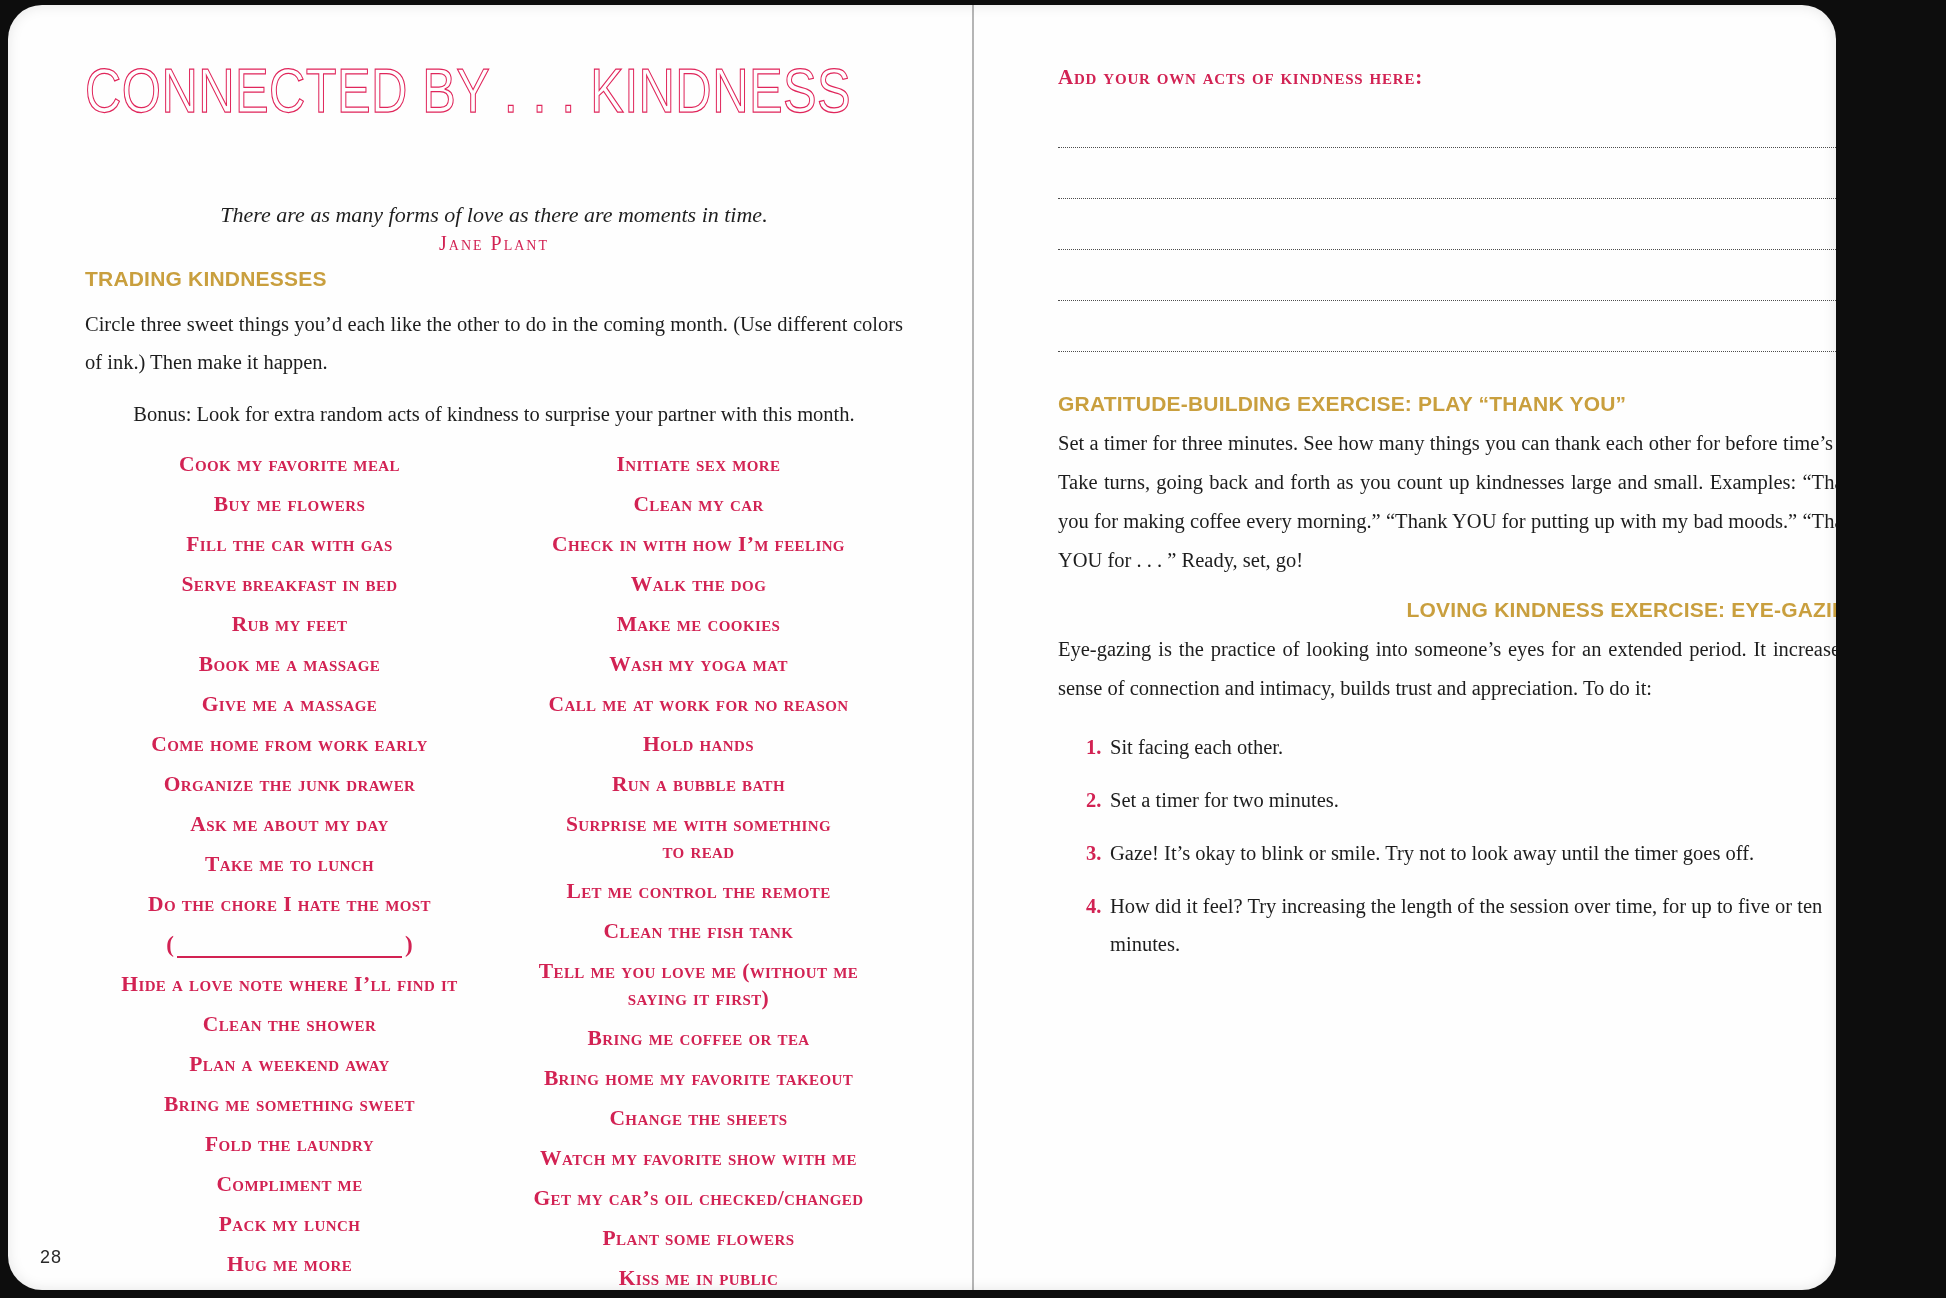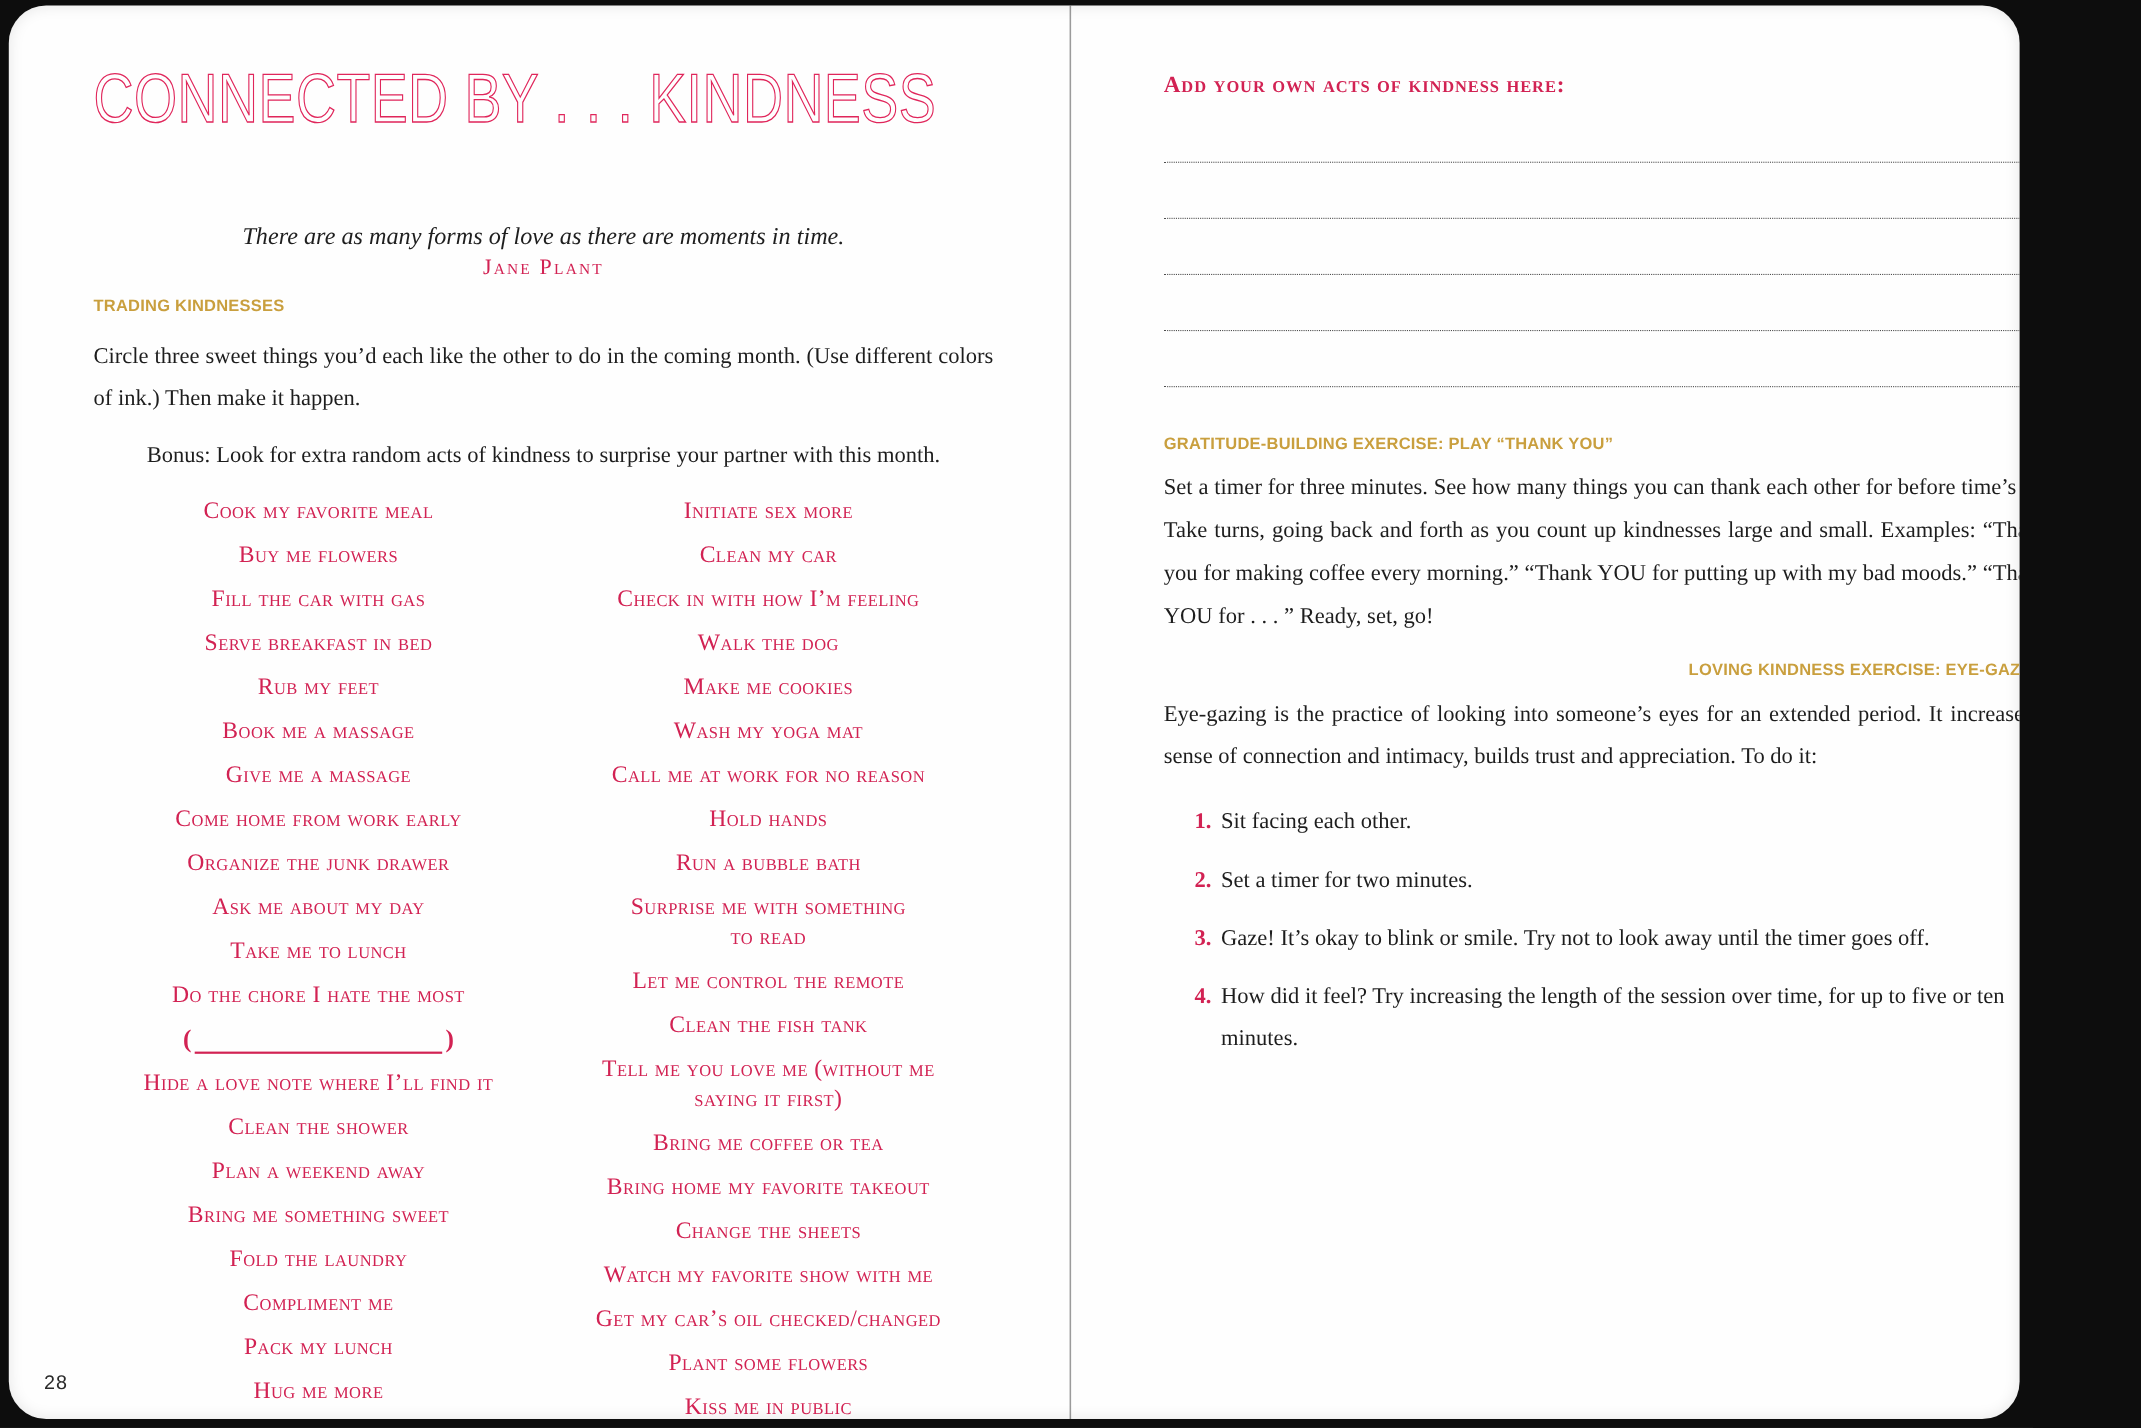--- a/index.html
+++ b/index.html
@@ -15,27 +15,27 @@
   .title{font-family:"Liberation Sans",sans-serif;font-weight:400;font-size:63px;line-height:60px;
     color:#e0265b;letter-spacing:.5px;margin:5px 0 0;white-space:nowrap;
     transform:scaleX(.8);transform-origin:0 50%;}
   @supports (-webkit-text-stroke:1px red){
     .title{color:transparent;-webkit-text-stroke:1.25px #e0265b;}
   }
   .quote{margin:80px 0 0;text-align:center;font-style:italic;font-size:22px;color:#1e1e1e;line-height:30px;}
   .attribution{margin:2px 0 0;text-align:center;font-variant:small-caps;color:#d22253;
     font-size:20px;letter-spacing:2px;}
   .gold-heading{font-family:"Liberation Sans",sans-serif;font-weight:700;color:#c99f3e;
-    font-size:15px;letter-spacing:.2px;margin:12px 0 0;line-height:24px;}
+    font-size:21px;letter-spacing:.2px;margin:12px 0 0;line-height:24px;}
   .body-text{font-size:20.5px;line-height:38px;color:#1d1d1d;margin:14px 0 0;text-align:justify;}
   .bonus{margin-top:14px;text-align:center;}
 
   .columns{display:flex;margin-top:18px;}
   .col{flex:1;display:flex;flex-direction:column;align-items:center;}
-  .k-item{font-variant:small-caps;font-weight:400;color:#d22253;font-size:21.5px;line-height:27px;
+  .k-item{font-variant:small-caps;font-weight:700;color:#d22253;font-size:21.5px;line-height:27px;
     letter-spacing:.4px;text-align:center;margin-bottom:13px;white-space:pre-line;}
   .k-blank{color:#d22253;font-weight:700;font-size:23px;line-height:27px;margin-bottom:13px;
     display:flex;align-items:flex-end;}
   .blank-line{display:inline-block;width:225px;border-bottom:2px solid #d22253;height:22px;margin:0 3px;}
 
   .red-heading{font-variant:small-caps;font-weight:700;color:#d22253;font-size:21px;
     letter-spacing:.8px;margin:0;line-height:24px;}
   .write-lines{margin-top:8px;}
   .write-line{height:50px;border-bottom:1px dotted #4d4d4d;}
   .gratitude-heading{margin-top:40px;}

